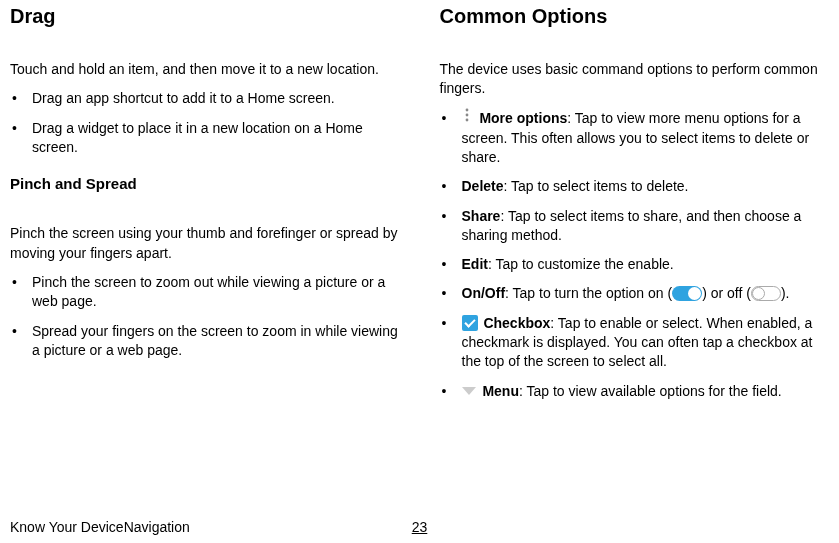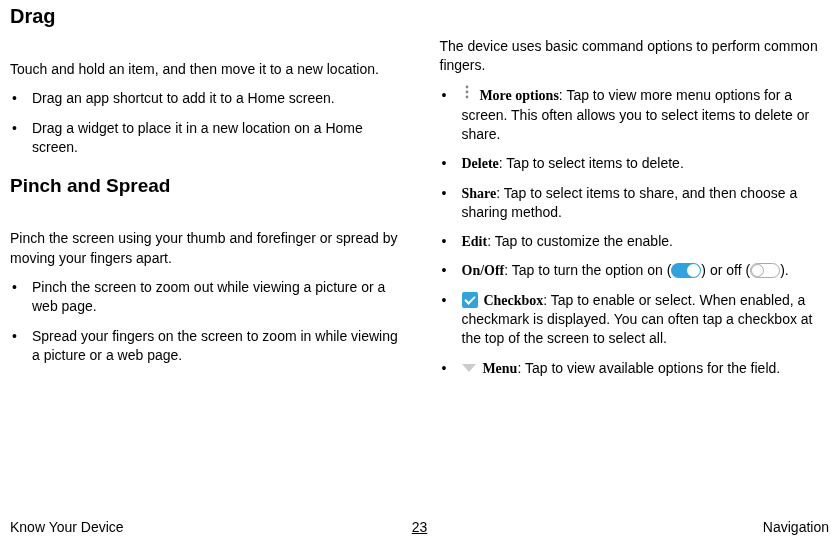--- a/index.html
+++ b/index.html
@@ -17,21 +17,21 @@
     gap: 40px;
     height: 495px;
   }
   .col { flex: 1; }
   h2 {
     font-size: 20px;
     font-weight: 700;
     margin-bottom: 4px;
   }
   h3 {
-    font-size: 19px;
+    font-size: 15px;
     font-weight: 700;
     margin-top: 18px;
     margin-bottom: 3px;
   }
   p {
     font-size: 14px;
     line-height: 1.38;
     margin-bottom: 10px;
     margin-top: 32px;
   }
@@ -46,21 +46,21 @@
     padding-left: 22px;
     margin-bottom: 10px;
   }
   li::before {
     content: "•";
     position: absolute;
     left: 2px;
     top: 0;
     font-size: 14px;
   }
-  .bold-label { font-weight: 700; font-family: Liberation Serif, serif; }
+  .bold-label { font-weight: 700; }
   .icon-more {
     display: inline-block;
     width: 14px;
     vertical-align: middle;
     position: relative;
     top: -1px;
     color: #777;
   }
   .icon-more svg { width: 10px; height: 14px; display:inline-block;}
   .toggle {
@@ -126,21 +126,20 @@
     margin-right: 3px;
     position: relative;
     top: -1px;
   }
   .footer {
     position: absolute;
     bottom: 8px;
     left: 10px;
     right: 10px;
     display: flex;
-    justify-content: space-between;
     font-size: 14px;
   }
   .footer-center {
     position: absolute;
     left: 50%;
     transform: translateX(-50%);
     text-decoration: underline;
   }
   .col-right h2 { margin-top: 0; }
   .col-right li { padding-left: 22px; }
@@ -160,20 +159,21 @@
 
     <h3>Pinch and Spread</h3>
     <p>Pinch the screen using your thumb and forefinger or spread by moving your fingers apart.</p>
     <ul>
       <li>Pinch the screen to zoom out while viewing a picture or a web page.</li>
       <li>Spread your fingers on the screen to zoom in while viewing a picture or a web page.</li>
     </ul>
   </div>
 
   <div class="col col-right">
+    <h2>Common Options</h2>
     <p>The device uses basic command options to perform common fingers.</p>
     <ul>
 
       <li>
         <span class="icon-more">
           <svg viewBox="0 0 10 14">
               <circle cx="5" cy="2" r="1.4" fill="#888"></circle>
               <circle cx="5" cy="7" r="1.4" fill="#888"></circle>
               <circle cx="5" cy="12" r="1.4" fill="#888"></circle>
             </svg>

